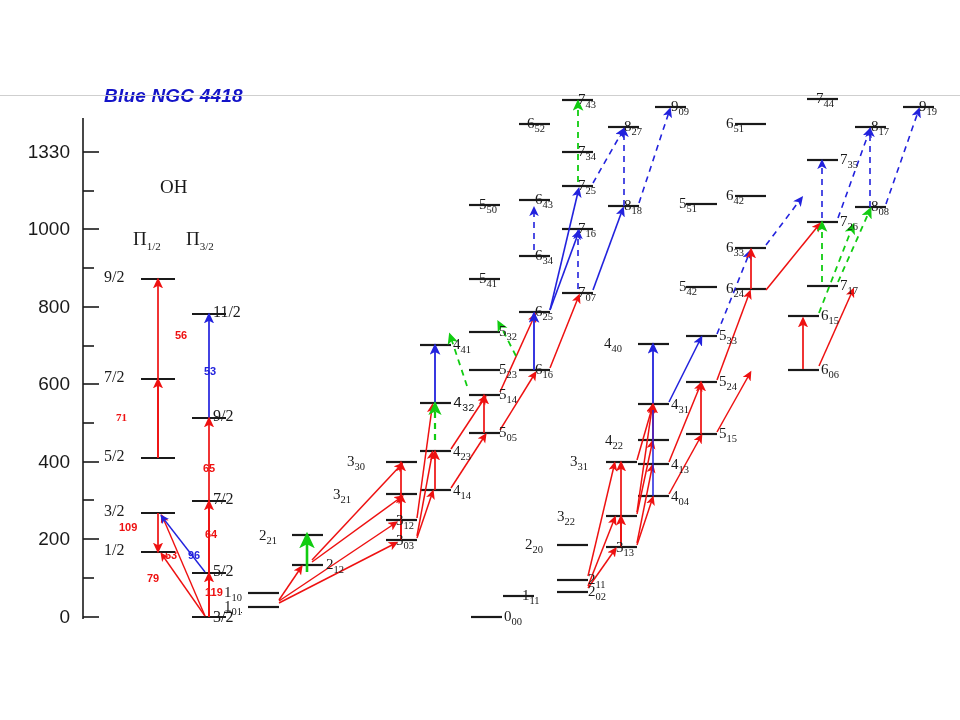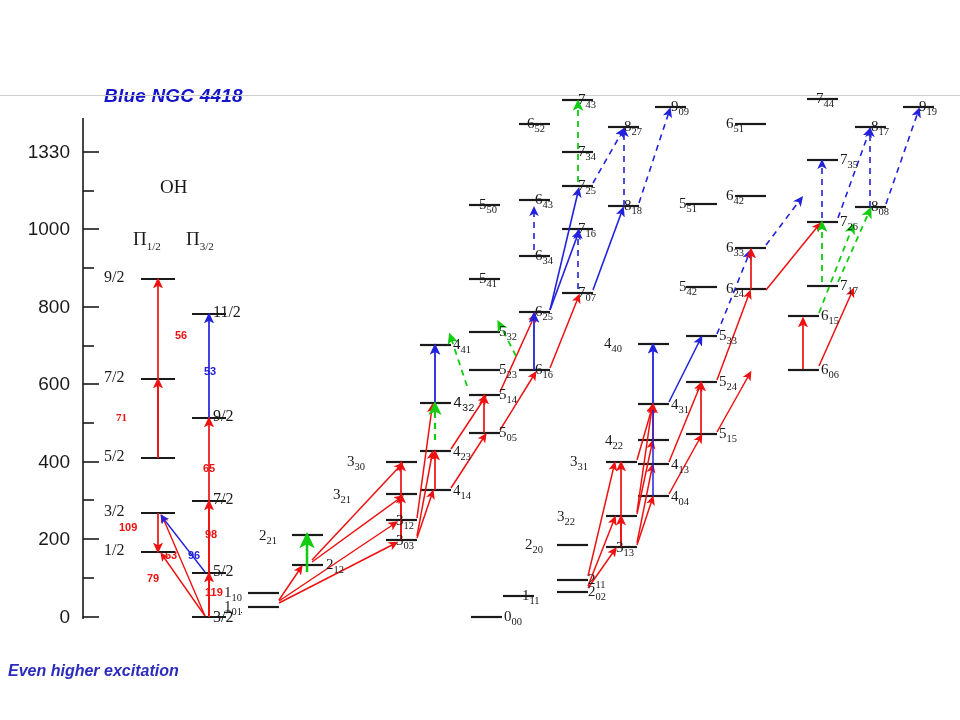--- a/index.html
+++ b/index.html
@@ -61,21 +61,21 @@
   <div class="jl" style="left:213px;top:608px;">3/2</div>
 
   <div class="wl" style="left:131px;top:329px;color:#ee1111;margin-left:44px;">56</div>
   <div class="wl" style="left:116px;top:411px;color:#ee1111;font-family:Liberation Serif, serif;">71</div>
   <div class="wl" style="left:119px;top:521px;color:#ee1111;">109</div>
   <div class="wl" style="left:147px;top:572px;color:#ee1111;">79</div>
   <div class="wl" style="left:165px;top:549px;color:#ee1111;">53</div>
   <div class="wl" style="left:204px;top:365px;color:#2222dd;">53</div>
   <div class="wl" style="left:188px;top:549px;color:#2222dd;">96</div>
   <div class="wl" style="left:203px;top:462px;color:#ee1111;">65</div>
-  <div class="wl" style="left:205px;top:528px;color:#ee1111;">98</div>
+  <div class="wl" style="left:205px;top:528px;color:#ee1111;">64</div>
   <div class="wl" style="left:205px;top:586px;color:#ee1111;">119</div>
 
   <svg width="960" height="720">
     <defs>
       <marker id="ar" markerWidth="7" markerHeight="7" refX="3.2" refY="3" orient="auto">
         <path d="M0,0 L6.4,3 L0,6 L1.6,3 z" fill="#ee1111"></path>
       </marker>
       <marker id="ab" markerWidth="7" markerHeight="7" refX="3.2" refY="3" orient="auto">
         <path d="M0,0 L6.4,3 L0,6 L1.6,3 z" fill="#2222dd"></path>
       </marker>
@@ -327,15 +327,14 @@
   <div class="lab" style="left:821px;top:308px;"><span>6</span><sub>15</sub></div>
   <div class="lab" style="left:821px;top:362px;"><span>6</span><sub>06</sub></div>
   <div class="lab" style="left:816px;top:91px;"><span>7</span><sub>44</sub></div>
   <div class="lab" style="left:840px;top:152px;"><span>7</span><sub>35</sub></div>
   <div class="lab" style="left:840px;top:214px;"><span>7</span><sub>26</sub></div>
   <div class="lab" style="left:840px;top:278px;"><span>7</span><sub>17</sub></div>
   <div class="lab" style="left:871px;top:119px;"><span>8</span><sub>17</sub></div>
   <div class="lab" style="left:871px;top:199px;"><span>8</span><sub>08</sub></div>
   <div class="lab" style="left:919px;top:99px;"><span>9</span><sub>19</sub></div>
 
-  <div class="cap" style="left:8px;top:662px;">Even higher excitation</div>
 
 </div>
 
 </body></html>

